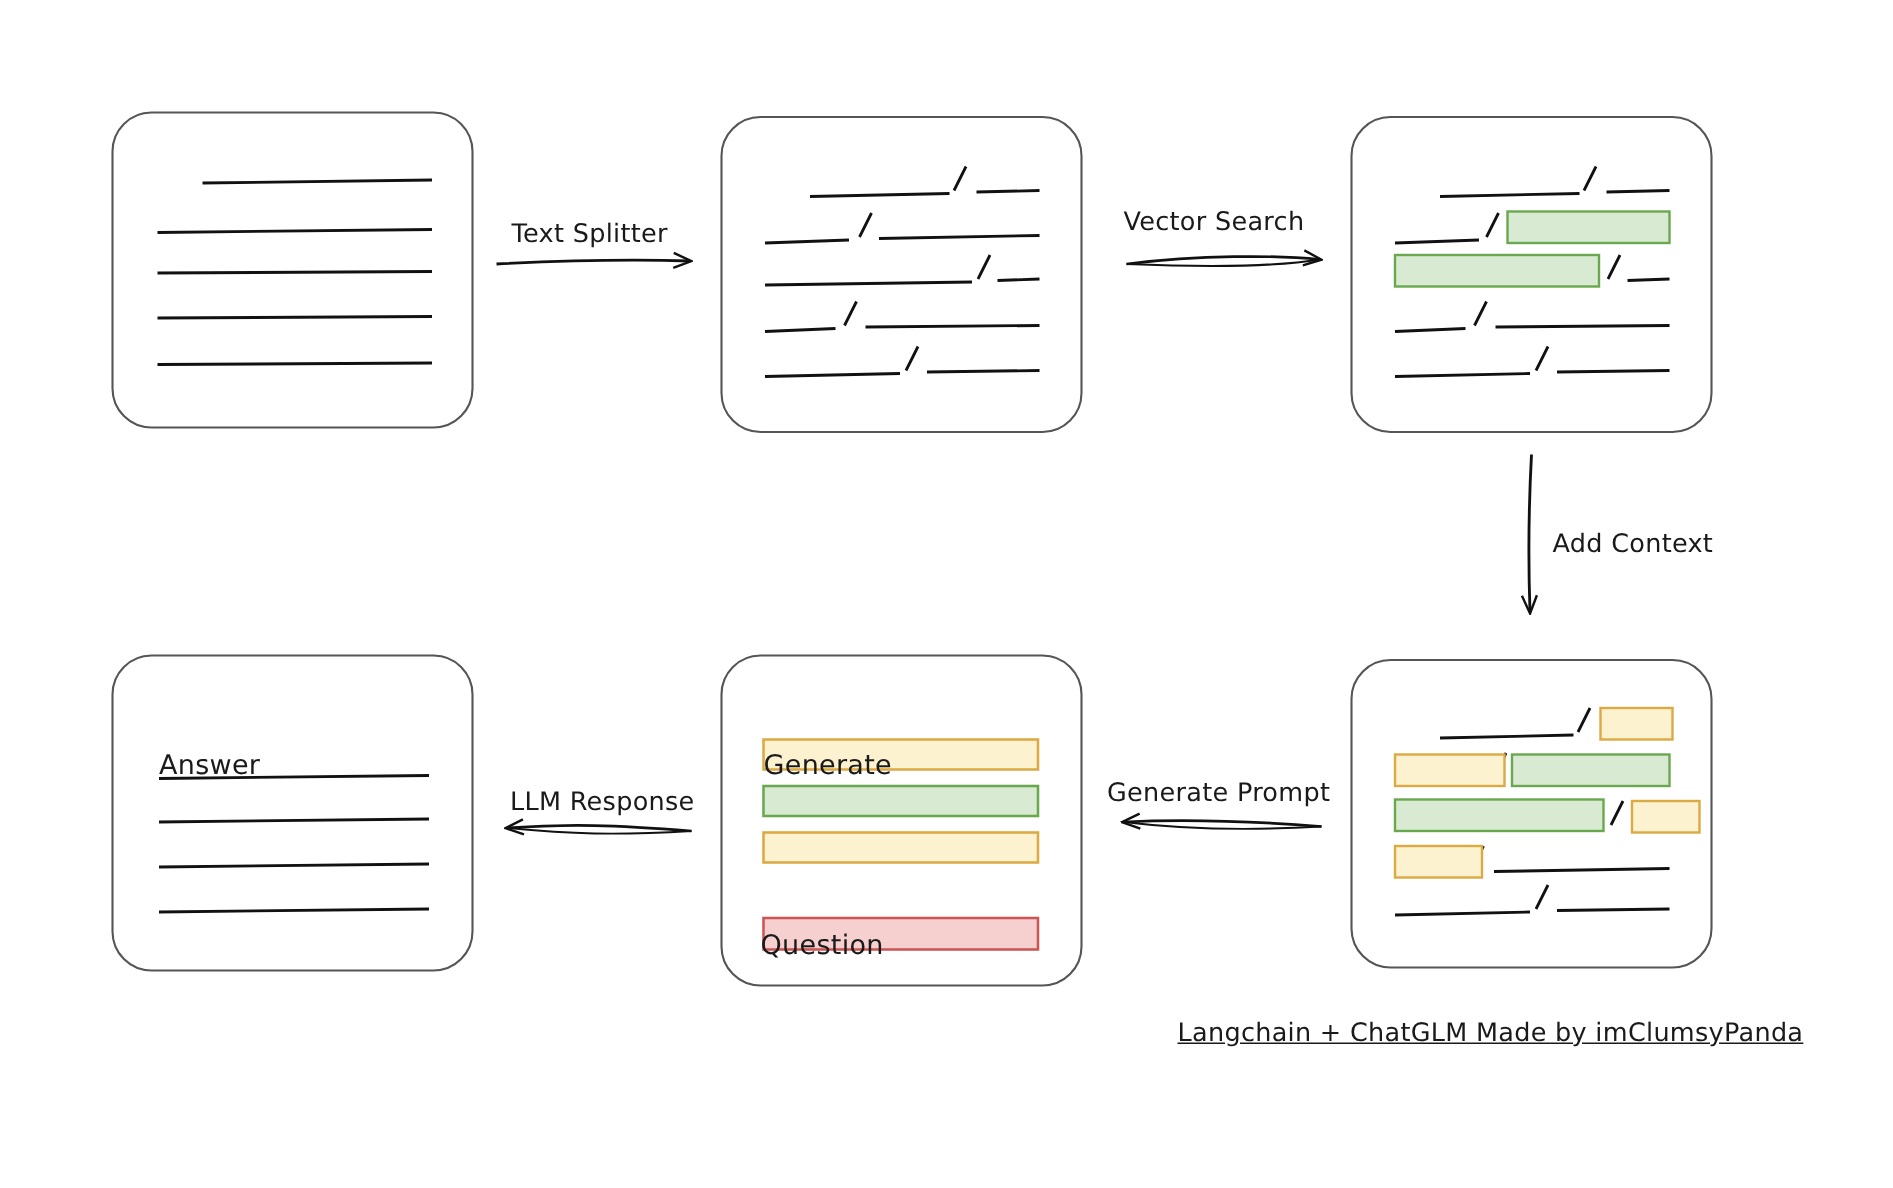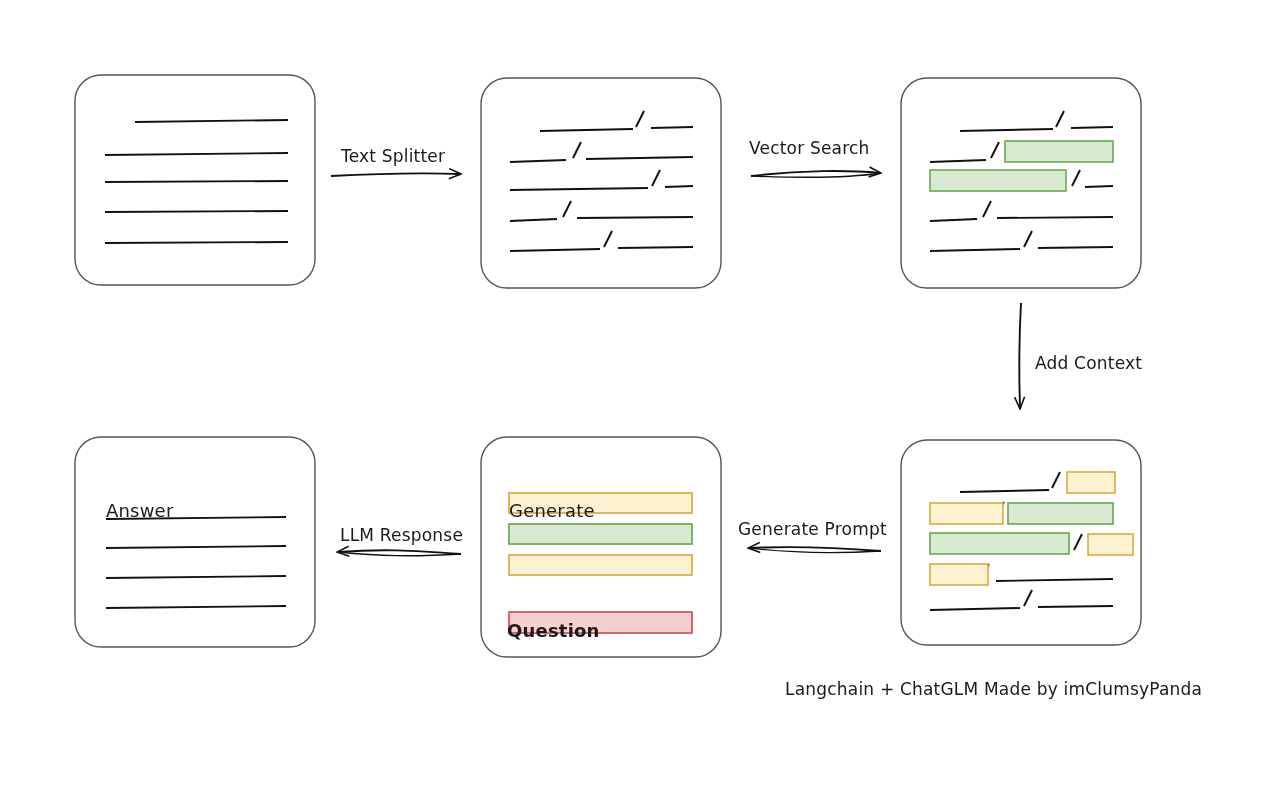--- a/index.html
+++ b/index.html
@@ -209,19 +209,19 @@
   <div class="label arrow-label" style="left:749px; top:138px;">Vector Search</div>
 
   <div class="label arrow-label" style="left:1035px; top:353px;text-align:center;">Add Context</div>
 
   <div class="label arrow-label" style="left:738px; top:519px;">Generate Prompt</div>
 
   <div class="label arrow-label" style="left:320px; top:525px;margin-left:20px;">LLM Response</div>
 
   <div class="label box-title" style="left:509px; top:464px;">Generate</div>
 
-  <div class="label box-title" style="left:507px; top:584px;font-weight:bold;">Question</div>
+  <div class="label box-title" style="left:507px; top:584px;">Question</div>
 
   <div class="label box-title" style="left:106px; top:464px;">Answer</div>
 
-  <div class="label footer-label" style="left:785px; top:679px;">Langchain + ChatGLM Made by imClumsyPanda</div>
+  <div class="label footer-label" style="left:785px; top:679px;text-decoration:underline;">Langchain + ChatGLM Made by imClumsyPanda</div>
 
 </div>
 
 </body></html>

